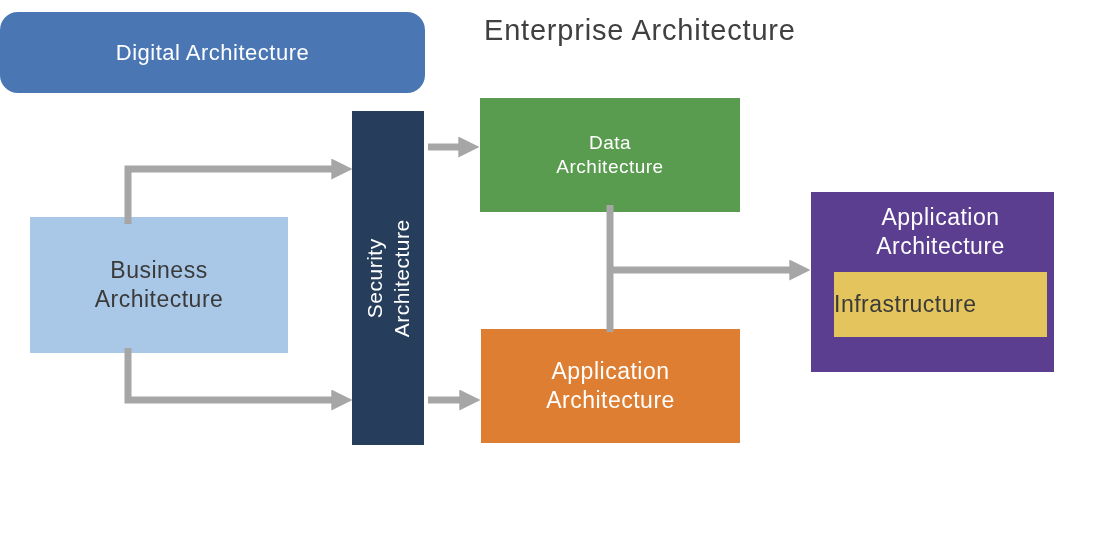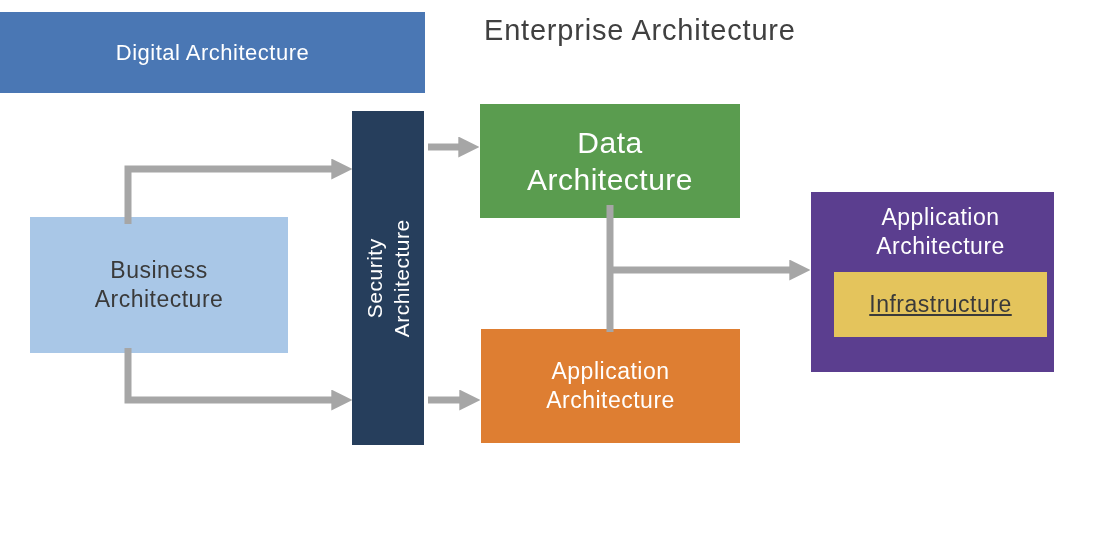--- a/index.html
+++ b/index.html
@@ -35,20 +35,21 @@
     letter-spacing: 0.5px;
     line-height: 1.25;
     z-index: 1;
     box-sizing: border-box;
   }
   .box-digital {
     left: 0; top: 12px; width: 425px; height: 81px;
     background: var(--digital-bg);
     color: var(--light-text);
     font-size: 22px;
+    border-radius: 18px;
   }
   .box-business {
     left: 0; top: 217px; width: 258px; height: 136px;
     background: var(--business-bg);
     color: var(--dark-text);
     font-size: 23px;
     margin-left: 30px;
   }
   .box-security {
     left: 352px; top: 111px; width: 72px; height: 334px;
@@ -56,24 +57,24 @@
     color: var(--light-text);
     font-size: 21px;
   }
   .box-security .rotated {
     transform: rotate(-90deg);
     white-space: pre-line;
     text-align: center;
     line-height: 1.3;
   }
   .box-data {
-    left: 480px; top: 104px; width: 260px; height: 114px;
+    left: 480px; top: 98px; width: 260px; height: 114px;
     background: var(--data-bg);
     color: var(--light-text);
-    font-size: 30px;
+    font-size: 19px;
   }
   .box-application {
     left: 481px; top: 329px; width: 259px; height: 114px;
     background: var(--application-bg);
     color: var(--light-text);
     font-size: 23px;
   }
   .box-technology {
     left: 811px; top: 192px; width: 259px; height: 180px;
     background: var(--technology-bg);
@@ -83,24 +84,23 @@
     padding-top: 11px;
   }
   .box-infrastructure {
     position: absolute;
     left: 834px; top: 272px; width: 213px; height: 65px;
     background: var(--infrastructure-bg);
     color: var(--dark-text);
     font-size: 23px;
     display: flex;
     align-items: center;
-    justify-content: center;
+    justify-content: flex-start;
     letter-spacing: 0.5px;
     z-index: 2;
-    text-decoration: underline;
   }
   .connector-layer {
     position: absolute;
     left: 0; top: 0;
     width: 1118px;
     height: 541px;
     z-index: 3;
     pointer-events: none;
   }
   .connector-layer .line {

